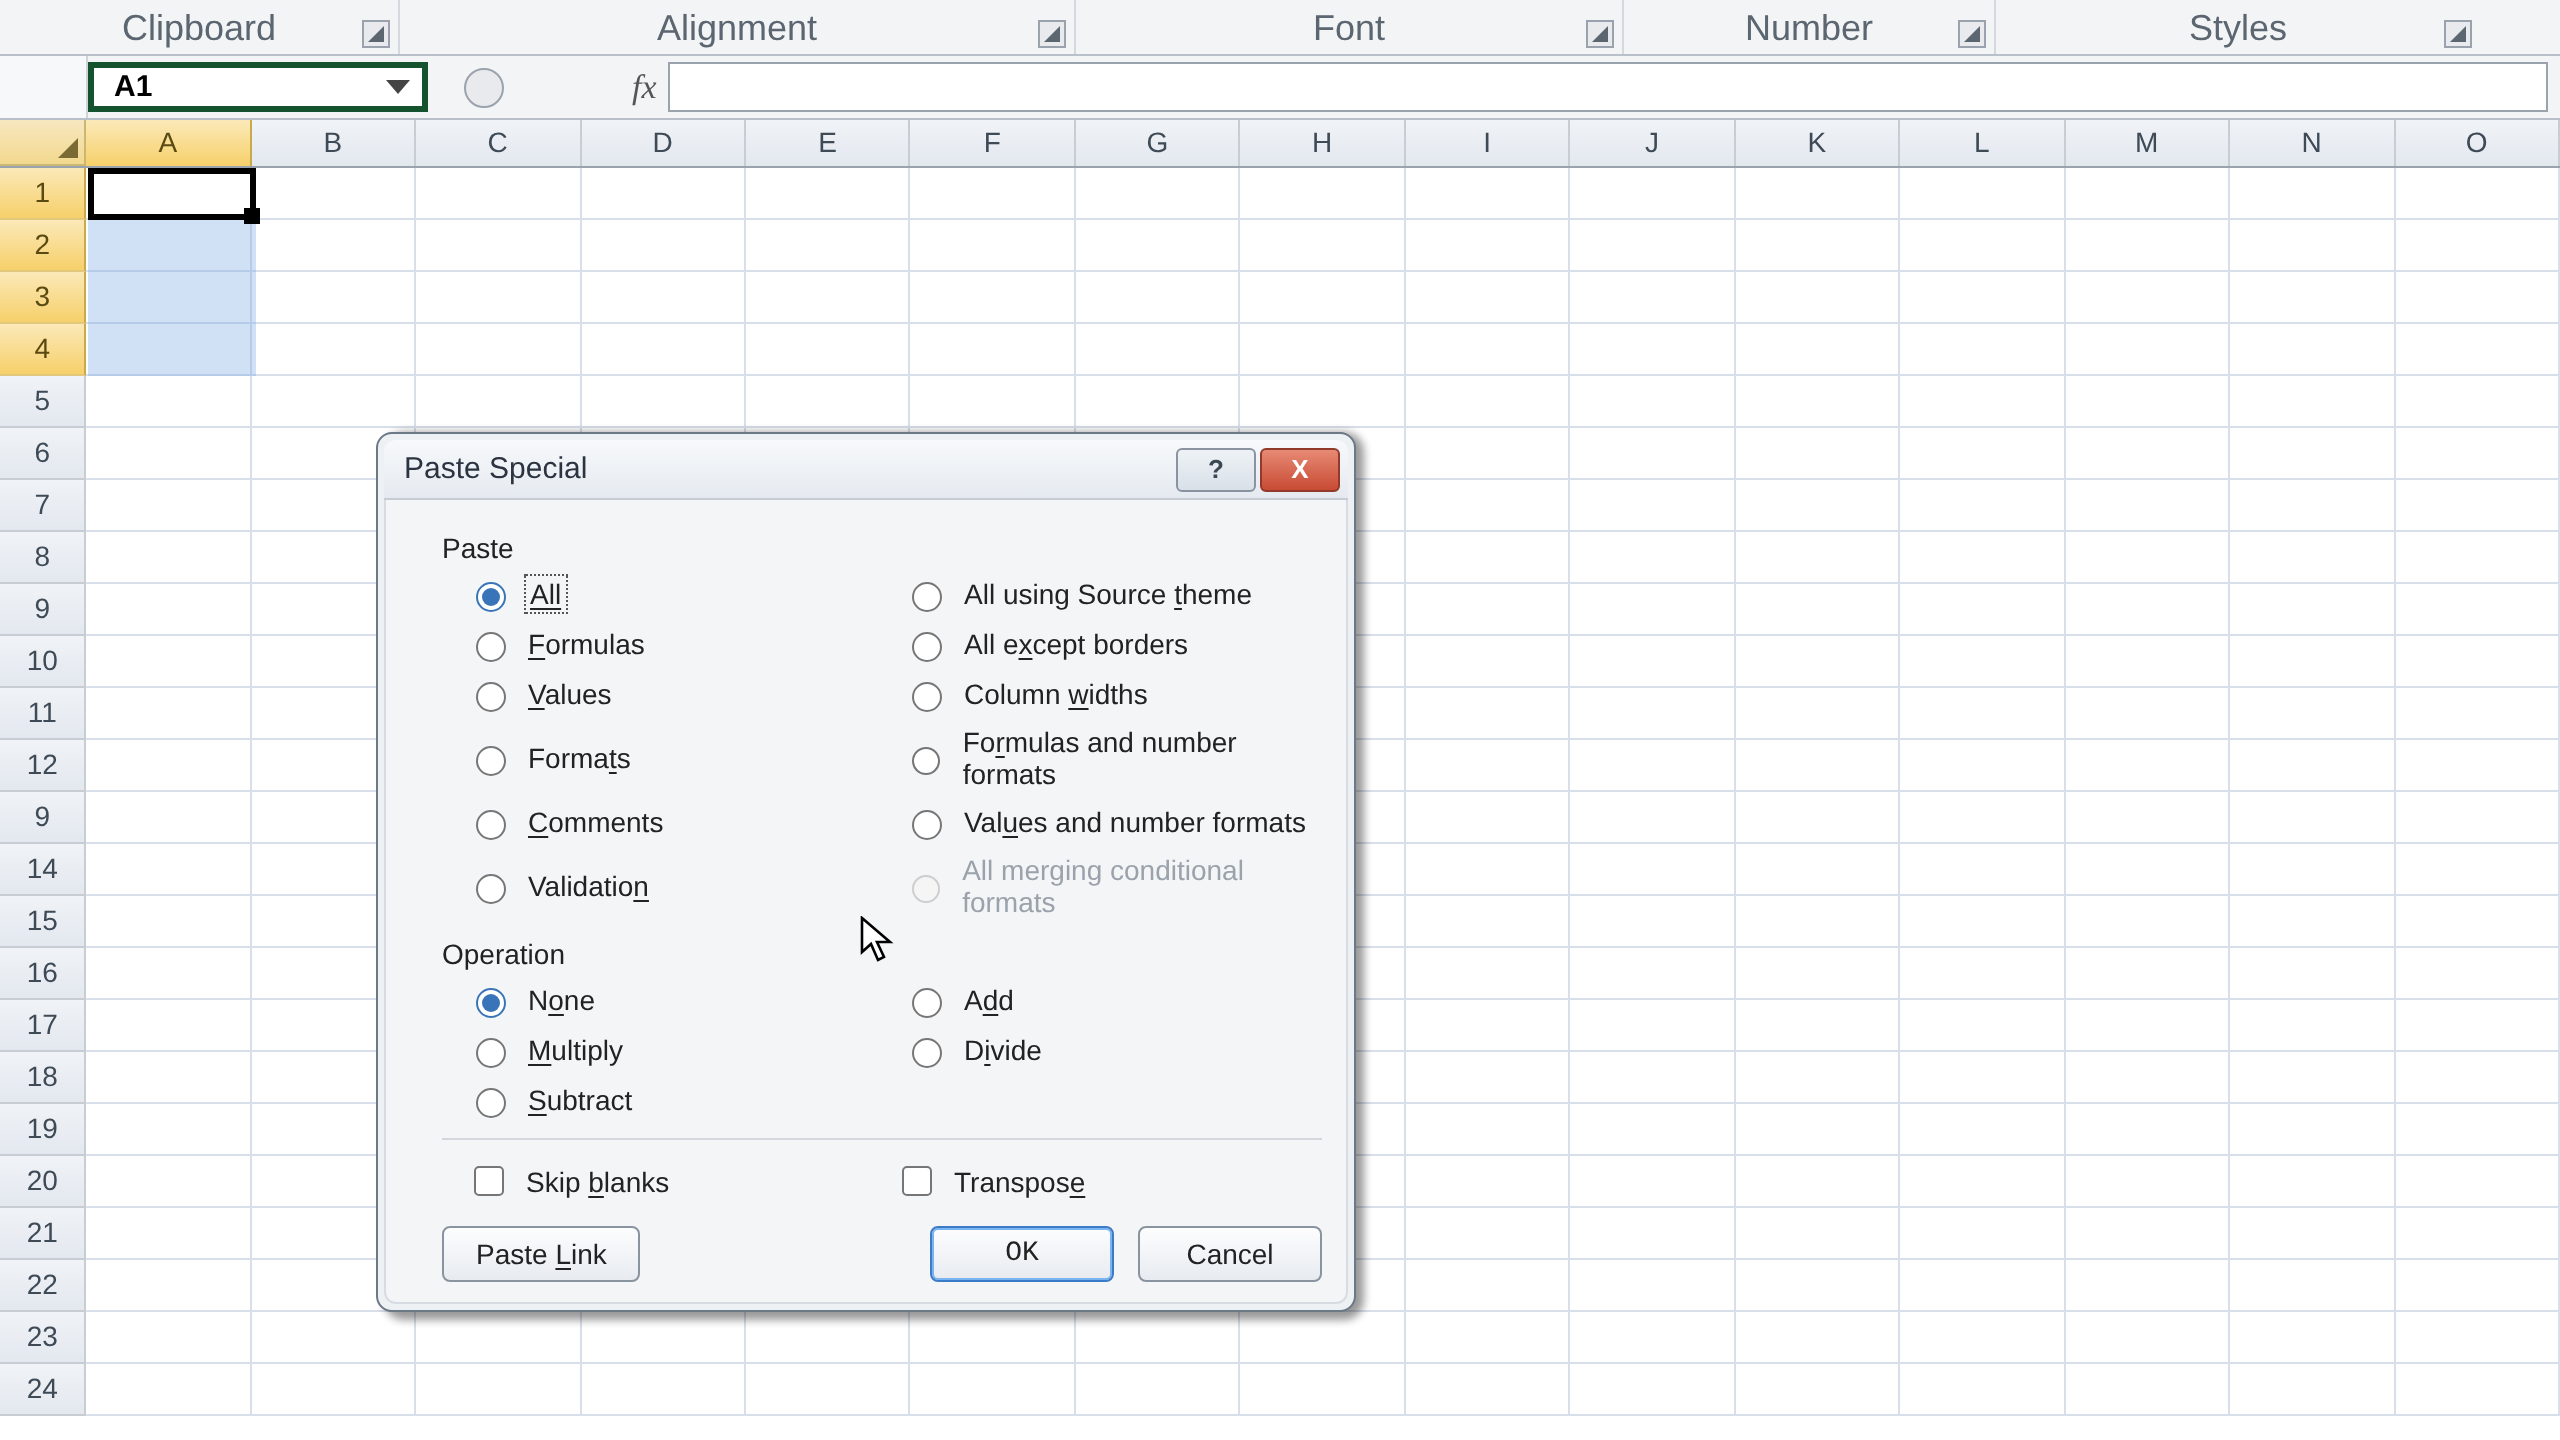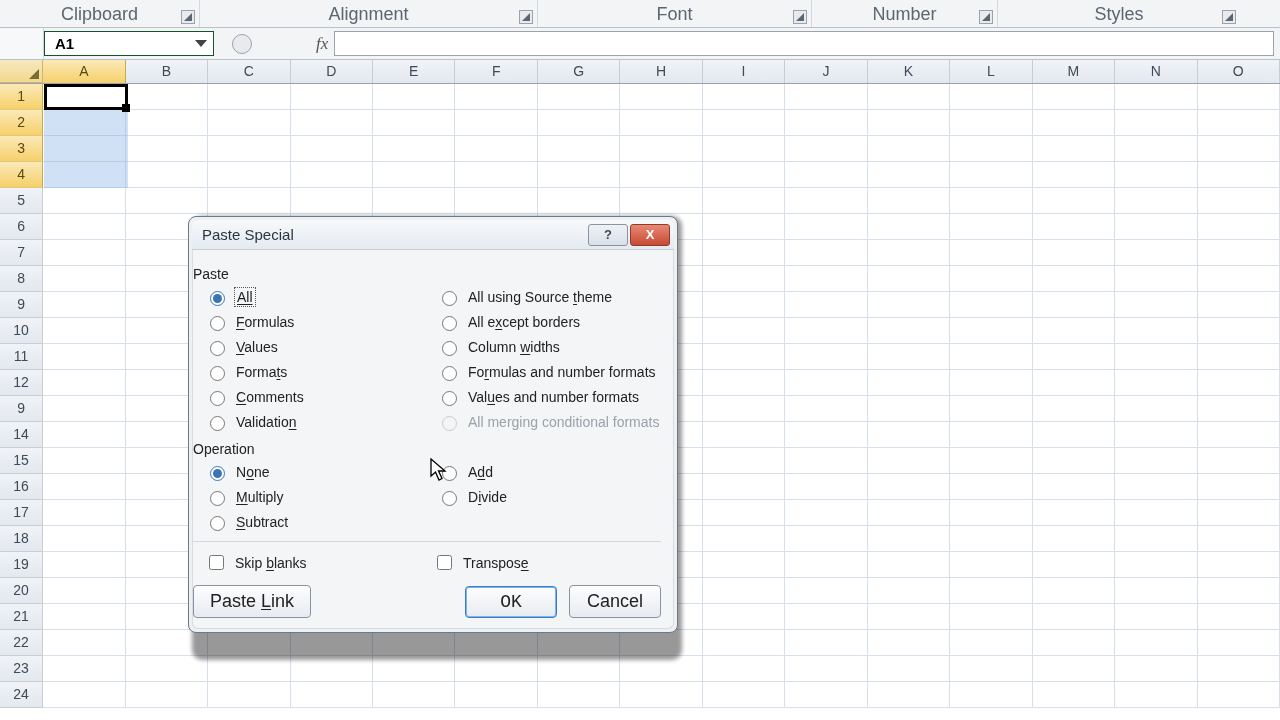--- a/index.html
+++ b/index.html
@@ -60,21 +60,21 @@
   .rowhdr-spacer {
     width: 44px;
     border-right: 1px solid #cfd4da;
     background: #f7f8fa;
   }
   .namebox {
     display: flex;
     align-items: center;
     width: 170px;
     background: #fff;
-    border: 1px solid #14532d;
+    border: 3px solid #14532d;
     margin: 3px 0 3px 0;
     padding: 0 6px 0 10px;
     font-size: 15px;
     font-weight: 600;
     position: relative;
   }
   .namebox .dd {
     margin-left: auto;
     width: 0; height: 0;
     border-left: 6px solid transparent;
@@ -232,21 +232,21 @@
     font-weight: bold;
   }
   .tbtn.help { background: linear-gradient(#eef2f6, #d9e0e8); color: #3b4753; }
   .tbtn.close {
     background: linear-gradient(#e78a74, #c84a34);
     color: #fff;
     border-color: #913a2b;
   }
   .dlg-body {
     background: #f4f5f7;
-    padding: 12px 12px 10px 0;
+    padding: 12px 12px 10px 28px;
     border: 1px solid #d7dce2;
     border-top: none;
     border-radius: 0 0 6px 6px;
     font-size: 14px;
     color: #222;
   }
   .group-label { margin: 4px 0 6px 0; }
   .radio-grid {
     display: grid;
     grid-template-columns: 1fr 1fr;
@@ -283,21 +283,21 @@
   }
   .btnrow {
     display: flex;
     align-items: center;
   }
   .btn {
     padding: 5px 16px;
     border: 1px solid #8a94a1;
     border-radius: 4px;
     background: linear-gradient(#fdfdfe, #e7ebf0);
-    font-size: 18px;
+    font-size: 14px;
     color: #222;
     min-width: 92px;
     text-align: center;
   }
   .btn.default {
     border: 1px solid #3b7bc8;
     box-shadow: 0 0 0 1px #7ab4f0 inset;
     font-family: Liberation Mono, monospace;
   }
   .btnrow .spacer { flex: 1; }

